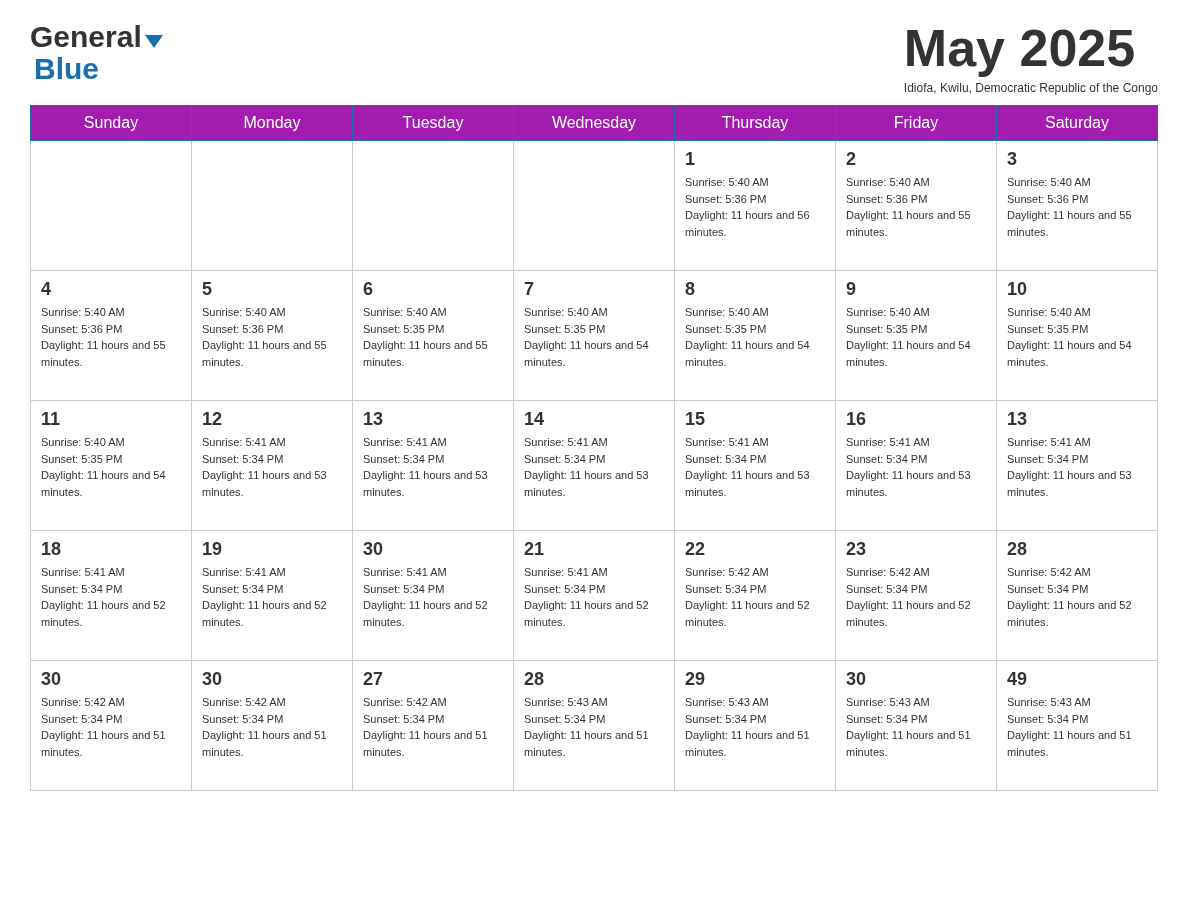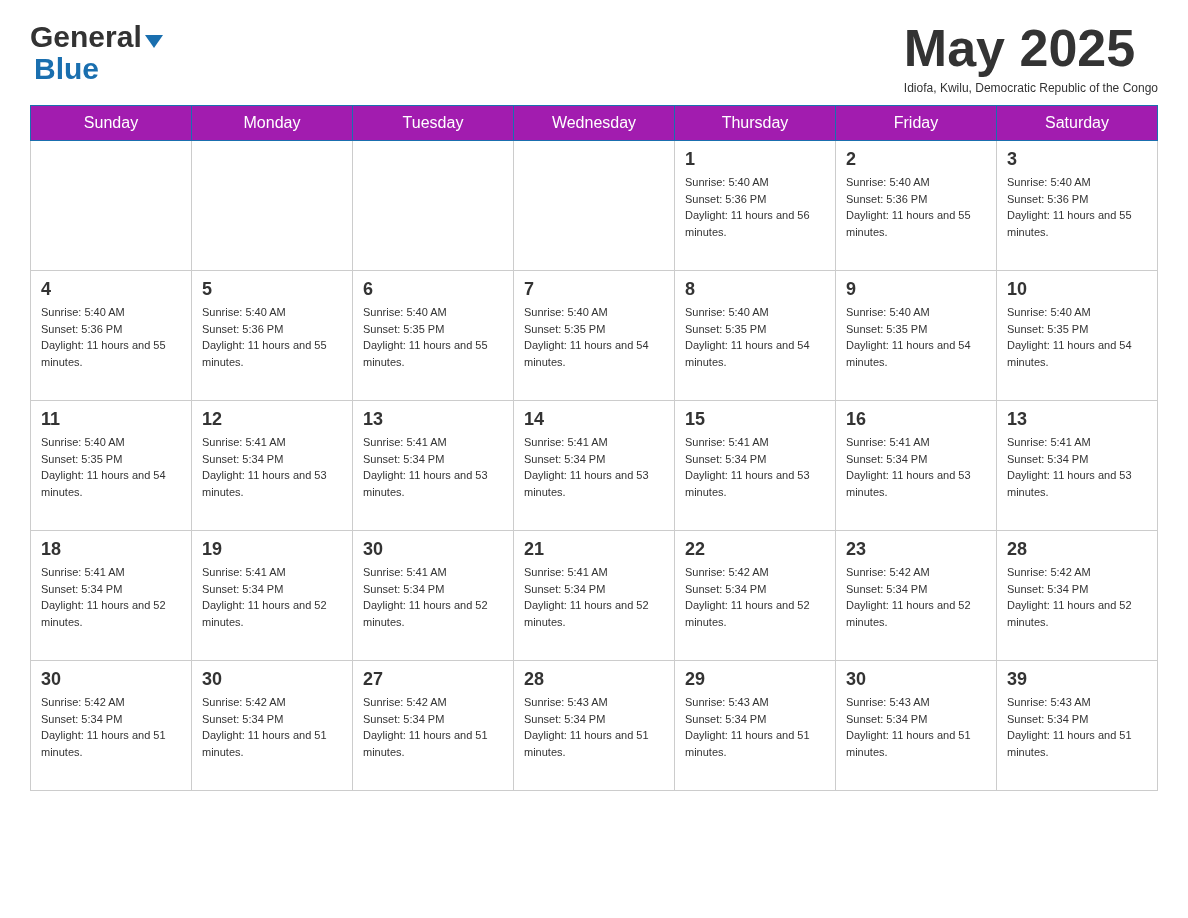--- a/index.html
+++ b/index.html
@@ -238,18 +238,18 @@
         </td>
         <td>
           <div class="day-number">29</div>
           <div class="day-info">Sunrise: 5:43 AM<br>Sunset: 5:34 PM<br>Daylight: 11 hours and 51 minutes.</div>
         </td>
         <td>
           <div class="day-number">30</div>
           <div class="day-info">Sunrise: 5:43 AM<br>Sunset: 5:34 PM<br>Daylight: 11 hours and 51 minutes.</div>
         </td>
         <td>
-          <div class="day-number">39</div>
+          <div class="day-number">49</div>
           <div class="day-info">Sunrise: 5:43 AM<br>Sunset: 5:34 PM<br>Daylight: 11 hours and 51 minutes.</div>
         </td>
       </tr>
     </tbody>
 </table>
 
 </body></html>

